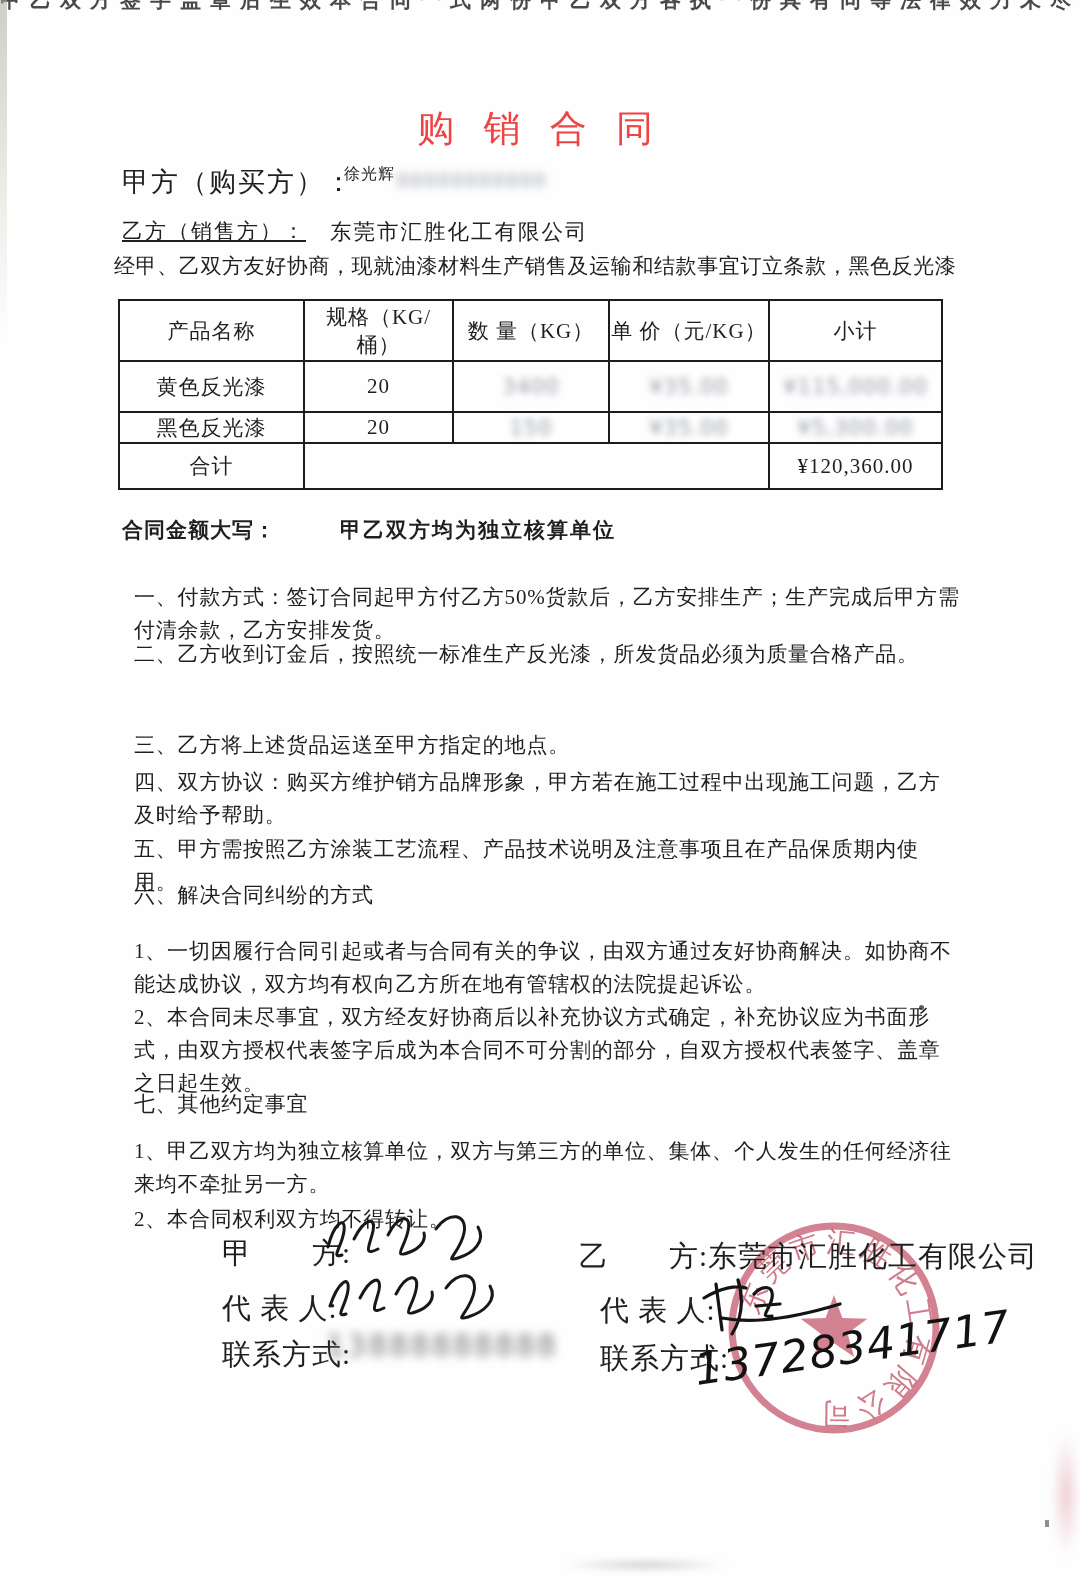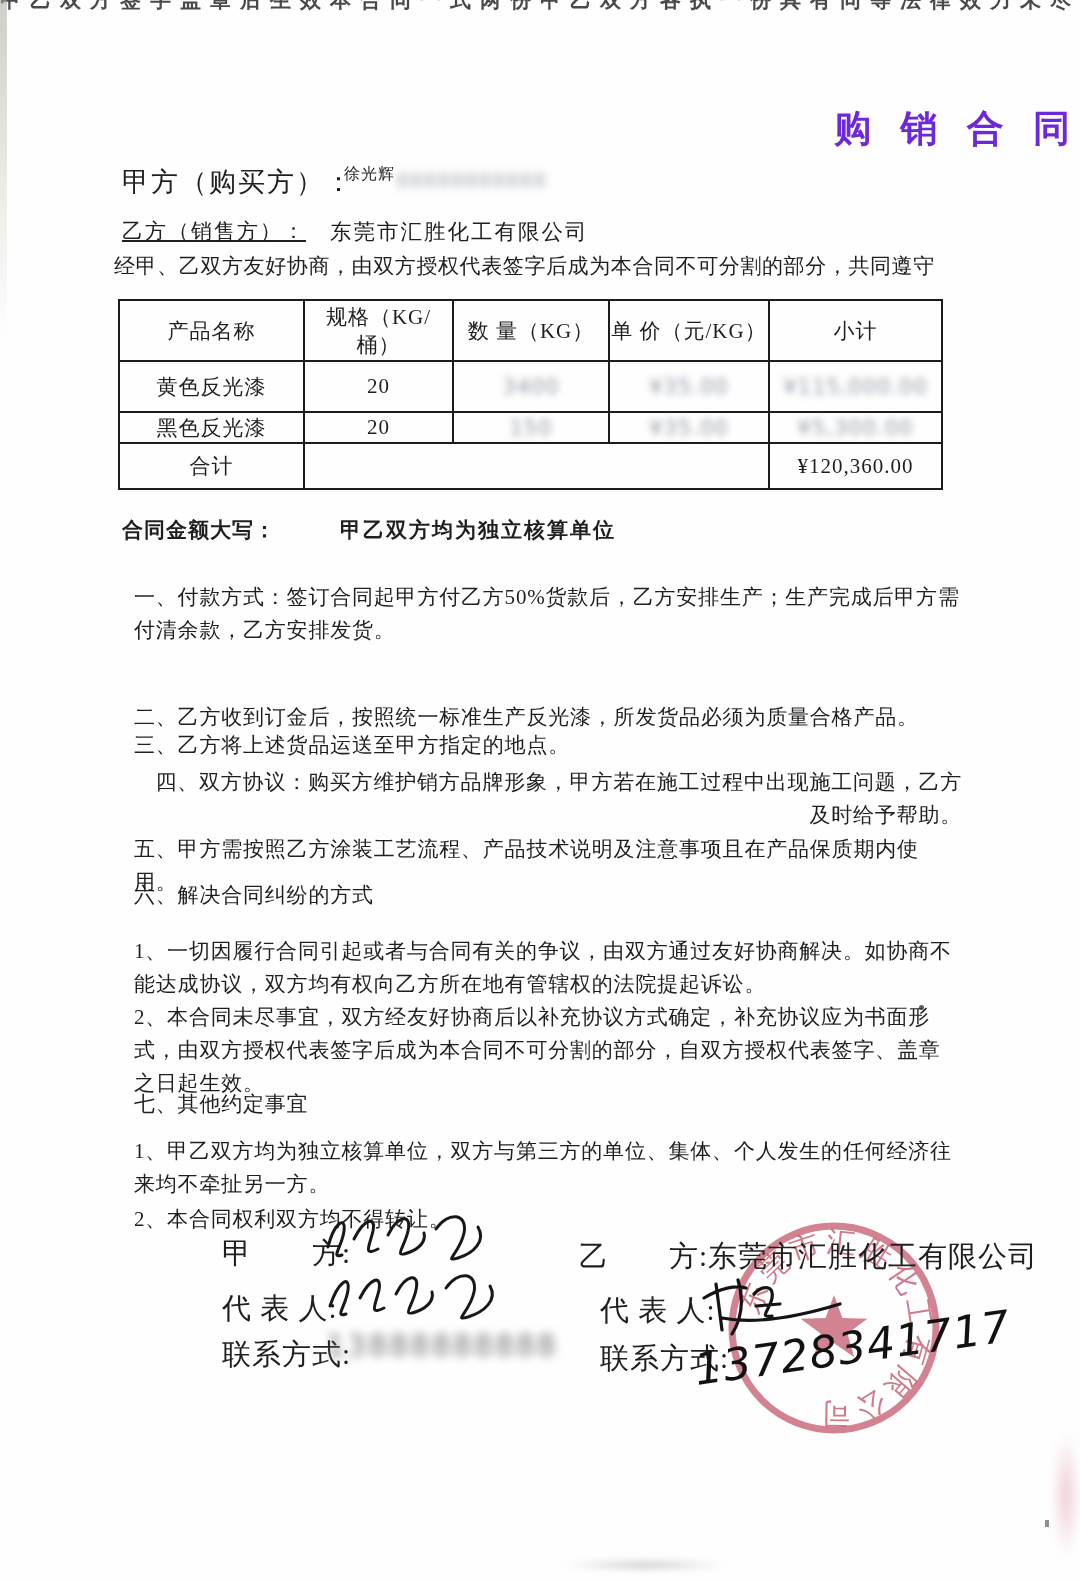--- a/index.html
+++ b/index.html
@@ -7,41 +7,41 @@
     position:relative;width:1080px;height:1581px;background:#fefefe;
     font-family:"Liberation Serif","DejaVu Serif",serif;color:#1f1f1f;overflow:hidden;
   }
   
   .edge-strip{position:absolute;top:0;left:0;width:1080px;height:13px;overflow:hidden;opacity:.85;}
   .edge-strip span{display:block;margin-top:-14px;font-size:21px;font-weight:700;letter-spacing:9px;white-space:nowrap;color:#2a2a2a;filter:blur(.4px);}
   .left-edge{position:absolute;left:0;top:0;width:7px;height:340px;background:linear-gradient(180deg,#a9a9a0,#dcdcd4 55%,rgba(220,220,212,0));opacity:.55;}
   .smudge-bottom{position:absolute;left:560px;top:1558px;width:170px;height:14px;background:radial-gradient(ellipse at center,rgba(120,120,120,.35),rgba(120,120,120,0) 70%);filter:blur(3px);}
   .smudge-pink{position:absolute;left:1052px;top:1430px;width:28px;height:130px;background:radial-gradient(ellipse at center,rgba(214,130,150,.4),rgba(214,130,150,0) 70%);filter:blur(4px);}
   
-  .title{position:absolute;top:104px;left:0;width:100%;text-align:right;margin:0;font-size:37px;font-weight:700;letter-spacing:10px;color:#6d28d9;}
+  .title{position:absolute;top:104px;left:0;width:100%;text-align:center;margin:0;font-size:37px;font-weight:400;letter-spacing:10px;color:#ef4444;}
   
   .label-a{position:absolute;left:122px;top:164px;font-size:27px;letter-spacing:2px;}
   .value-a{position:absolute;left:344px;top:164px;font-size:16px;letter-spacing:1px;}
   .blur-a{position:absolute;left:396px;top:168px;font-size:20px;letter-spacing:1px;color:#a3a9b2;filter:blur(4px);font-family:"DejaVu Sans",sans-serif;}
   .label-b{position:absolute;left:122px;top:217px;font-size:21px;letter-spacing:2px;text-decoration:underline;}
   .value-b{position:absolute;left:330px;top:217px;font-size:21.5px;letter-spacing:2px;}
   .intro{position:absolute;left:114px;top:252px;margin:0;font-size:21px;letter-spacing:.6px;white-space:nowrap;}
   
   table.items{position:absolute;left:118px;top:299px;border-collapse:collapse;table-layout:fixed;}
   table.items td,table.items th{border:2px solid #1c1c1c;text-align:center;vertical-align:middle;font-size:21px;font-weight:400;letter-spacing:1px;padding:0;}
   .col1{width:183px;} .col2{width:147px;} .col3{width:154px;} .col4{width:158px;} .col5{width:171px;}
   tr.hdr{height:61px;} tr.r1{height:51px;} tr.r2{height:31px;} tr.tot{height:46px;}
   th.wrap{line-height:26px;}
   .blur-cell{filter:blur(3.5px);color:#949aa5;font-family:"DejaVu Sans",sans-serif;font-size:18px;}
   
   .amt-label{position:absolute;left:122px;top:516px;font-size:21px;font-weight:700;letter-spacing:1px;}
   .amt-value{position:absolute;left:340px;top:516px;font-size:21px;font-weight:700;letter-spacing:2px;}
   
   .clause{position:absolute;left:116px;width:828px;margin:18px;font-size:21px;line-height:33px;letter-spacing:.8px;}
-  .c1{top:563px;} .c2{top:683px;} .c3{top:711px;} .c4{top:748px;text-align:right;} .c5{top:815px;}
+  .c1{top:563px;} .c2{top:620px;} .c3{top:711px;} .c4{top:748px;} .c5{top:815px;}
   .c6{top:861px;} .c6x1{top:917px;} .c6x2{top:983px;} .c7{top:1070px;} .c7x1{top:1117px;} .c7x2{top:1185px;}
   
   .sig-label{position:absolute;font-size:29px;letter-spacing:1px;z-index:3;}
   .la1{left:222px;top:1234px;} .la2{left:222px;top:1289px;} .la3{left:222px;top:1335px;}
   .lb1{left:579px;top:1237px;} .lb2{left:600px;top:1291px;} .lb3{left:600px;top:1339px;}
   .handsvg{position:absolute;z-index:3;}
   .contact-a-blur{position:absolute;left:326px;top:1328px;font-size:30px;color:#777;filter:blur(5px);font-family:"DejaVu Sans",sans-serif;letter-spacing:2px;z-index:3;}
   .phone-hand{position:absolute;left:693px;top:1322px;font-family:"DejaVu Sans",sans-serif;font-size:44px;font-style:italic;font-weight:500;color:#121212;transform:rotate(-8deg);letter-spacing:1px;z-index:3;white-space:nowrap;}
   .stamp{position:absolute;left:721px;top:1215px;z-index:2;opacity:.88;}
   .speck1{position:absolute;left:919px;top:1005px;width:5px;height:5px;background:#333;border-radius:50%;opacity:.8;}
@@ -63,21 +63,21 @@
 
   <h1 class="title">购  销  合  同</h1>
 
   <span class="label-a">甲方（购买方）：</span>
   <span class="value-a">徐光辉</span>
   <span class="blur-a">88888888888</span>
 
   <span class="label-b">乙方（销售方）：</span>
   <span class="value-b">东莞市汇胜化工有限公司</span>
 
-  <p class="intro">经甲、乙双方友好协商，由双方授权代表签字后成为本合同不可分割的部分，共同遵守</p>
+  <p class="intro">经甲、乙双方友好协商，现就油漆材料生产销售及运输和结款事宜订立条款，黑色反光漆</p>
 
   <table class="items">
     <tbody>
         <tr class="hdr">
       <th class="col1">产品名称</th>
       <th class="col2">规格（KG/桶）</th>
       <th class="col3">数  量（KG）</th>
       <th class="col4 wrap">单  价（元/KG）</th>
       <th class="col5">小计</th>
     </tr>

